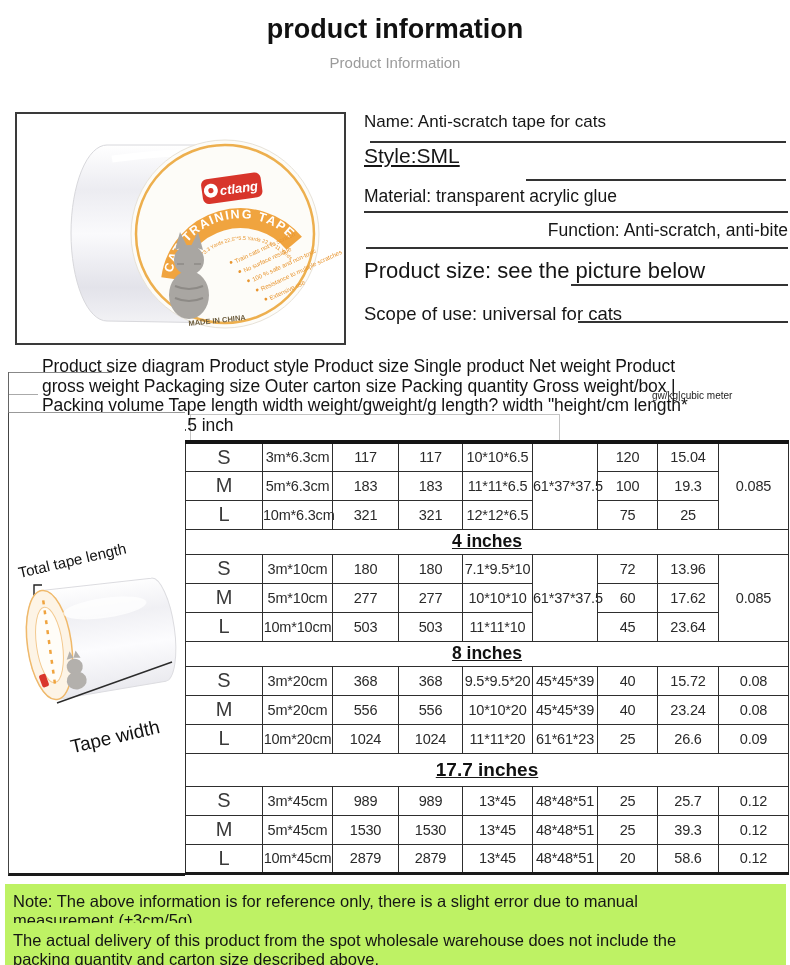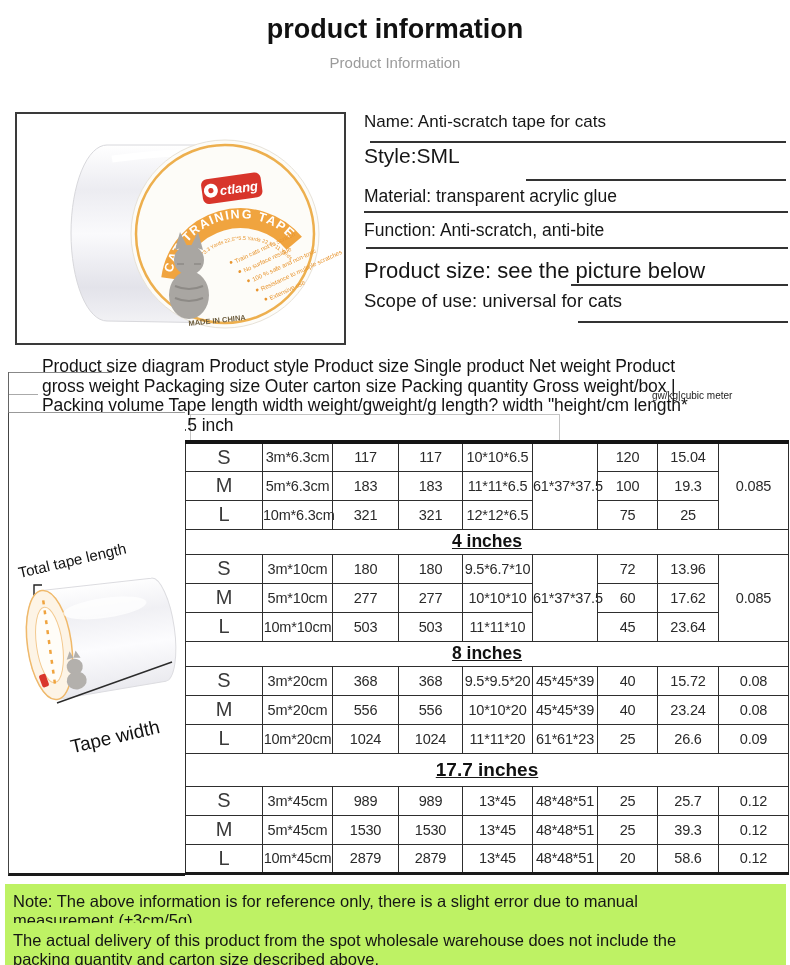--- a/index.html
+++ b/index.html
@@ -13,25 +13,25 @@
             font-size:15px;color:#9b9b9b;}
 
   
   .photo-box{position:absolute;left:15px;top:112px;width:331px;height:233px;
              border:2px solid #3a3a3a;background:#fff;box-sizing:border-box;}
 
   
   .info-fields{position:absolute;left:364px;top:110px;width:424px;height:222px;}
   .field{position:absolute;left:0;width:100%;white-space:nowrap;color:#161616;}
   .f1{top:2px;font-size:17px;}
-  .f2{top:34px;font-size:21px;}
+  .f2{top:34px;font-size:21px;text-decoration:underline;}
   .f3{top:76px;font-size:17.5px;}
-  .f4{top:110px;font-size:17.5px;}
+  .f4{top:110px;font-size:17.5px;text-align:right;}
   .f5{top:148px;font-size:22px;}
-  .f6{top:180px;font-size:18.5px;}
+  .f6{top:193px;font-size:18.5px;}
   .uline{position:absolute;height:2px;background:#333;}
   .u1{top:31px;left:6px;width:416px;}
   .u2{top:69px;left:162px;width:260px;}
   .u3{top:101px;left:0;width:424px;}
   .u4{top:137px;left:2px;width:422px;}
   .u5{top:174px;left:207px;width:217px;}
   .u6{top:211px;left:214px;width:210px;}
 
   
   .desc{position:absolute;left:42px;top:357px;width:740px;font-size:17.5px;
@@ -239,21 +239,21 @@
           <td class="val-cell">25</td>
         </tr>
         <tr class="hdr-row">
           <td colspan="9" class="group-hdr">4 inches</td>
         </tr>
         <tr class="data-row">
           <td class="size-cell">S</td>
           <td class="val-cell">3m*10cm</td>
           <td class="val-cell">180</td>
           <td class="val-cell">180</td>
-          <td class="val-cell">9.5*6.7*10</td>
+          <td class="val-cell">7.1*9.5*10</td>
           <td rowspan="3" class="val-cell">61*37*37.5</td>
           <td class="val-cell">72</td>
           <td class="val-cell">13.96</td>
           <td rowspan="3" class="val-cell">0.085</td>
         </tr>
         <tr class="data-row">
           <td class="size-cell">M</td>
           <td class="val-cell">5m*10cm</td>
           <td class="val-cell">277</td>
           <td class="val-cell">277</td>

